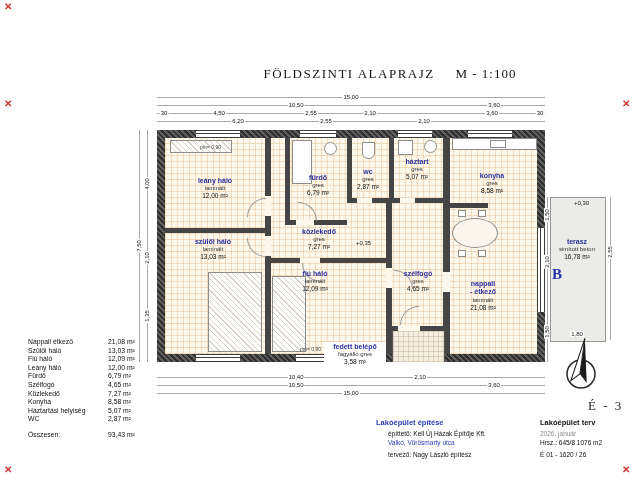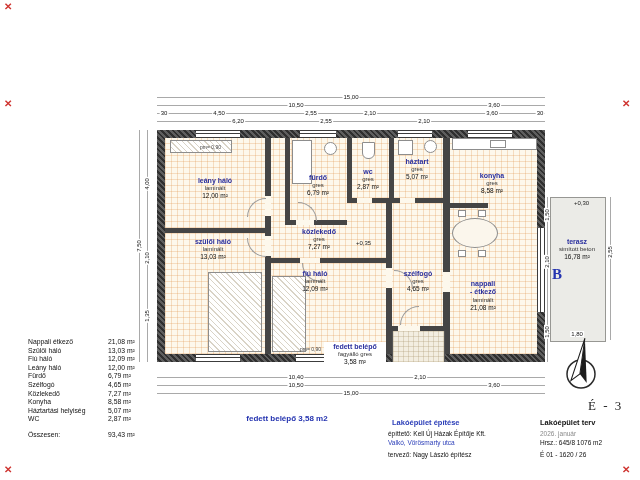--- a/index.html
+++ b/index.html
@@ -85,20 +85,24 @@
 <body>
 
 <div class="sheet">
 
   <span class="xmark" style="left:4px;top:2px">✕</span>
   <span class="xmark" style="left:4px;top:99px">✕</span>
   <span class="xmark" style="left:622px;top:99px">✕</span>
   <span class="xmark" style="left:4px;top:465px">✕</span>
   <span class="xmark" style="left:622px;top:465px">✕</span>
 
+  <div class="title">
+    <span>FÖLDSZINTI ALAPRAJZ</span>
+    <span class="scale">M - 1:100</span>
+  </div>
 
   <div class="dl" style="left:157px;top:97px;width:388px;height:1px"></div>
   <div class="dl" style="left:157px;top:105px;width:388px;height:1px"></div>
   <div class="dl" style="left:157px;top:113px;width:388px;height:1px"></div>
   <div class="dl" style="left:157px;top:121px;width:388px;height:1px"></div>
   <div class="dl" style="left:139px;top:130px;width:1px;height:232px"></div>
   <div class="dl" style="left:147px;top:130px;width:1px;height:232px"></div>
   <div class="dl" style="left:547px;top:197px;width:1px;height:165px"></div>
   <div class="dl" style="left:610px;top:197px;width:1px;height:143px"></div>
   <div class="dl" style="left:157px;top:377px;width:388px;height:1px"></div>
@@ -303,24 +307,23 @@
         <span class="rtlabel">WC</span>
         <span>2,87 m²</span>
       </div>
     <div class="rttotal">
         <span class="rtlabel">Összesen:</span>
         <span>93,43 m²</span>
       </div>
   </div>
 
   <div class="summary">
-    <div>fedett belépő 3,58 m2</div>
-  </div>
-
-  <span class="tb blue b7" style="left:392px;top:418px">Lakóépület építése</span>
+  </div>
+
+  <span class="tb blue b7" style="left:376px;top:418px">Lakóépület építése</span>
   <span class="tb s6" style="left:388px;top:430px">építtető: Kell Új Házak Építője Kft.</span>
   <span class="tb blue s6" style="left:388px;top:439px">Valkó, Vörösmarty utca</span>
   <span class="tb s6" style="left:388px;top:451px">tervező: Nagy László építész</span>
   <span class="tb b7" style="left:540px;top:418px">Lakóépület terv</span>
   <span class="tb grey s6" style="left:540px;top:430px">2026. január</span>
   <span class="tb s6" style="left:540px;top:439px">Hrsz.: 645/8 1076 m2</span>
   <span class="tb s6" style="left:540px;top:451px">É 01 - 1620 / 26</span>
   <span class="sheetcode">É - 3</span>
 
   <div class="compass">

